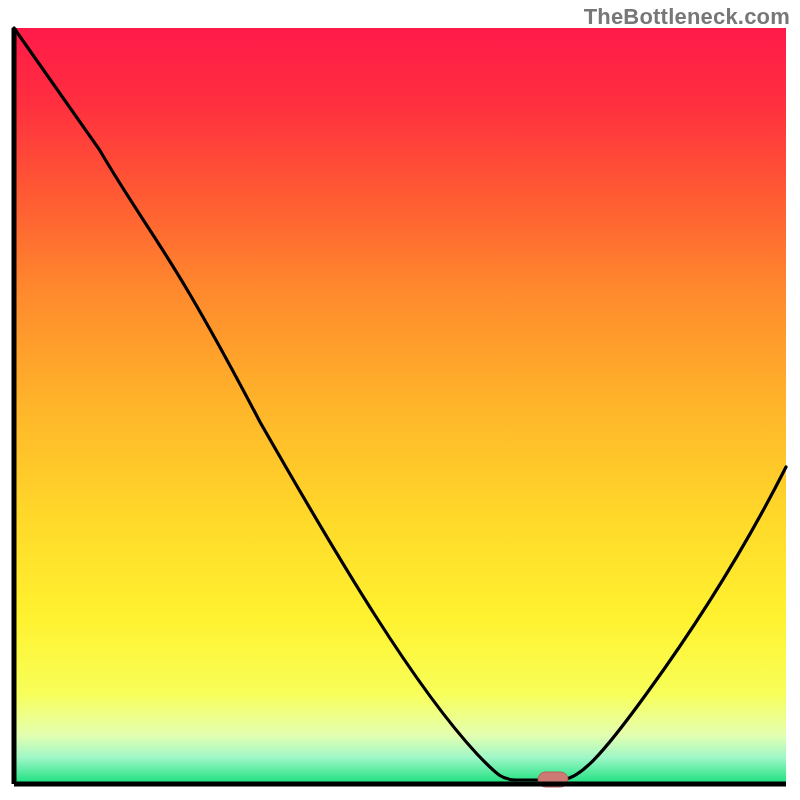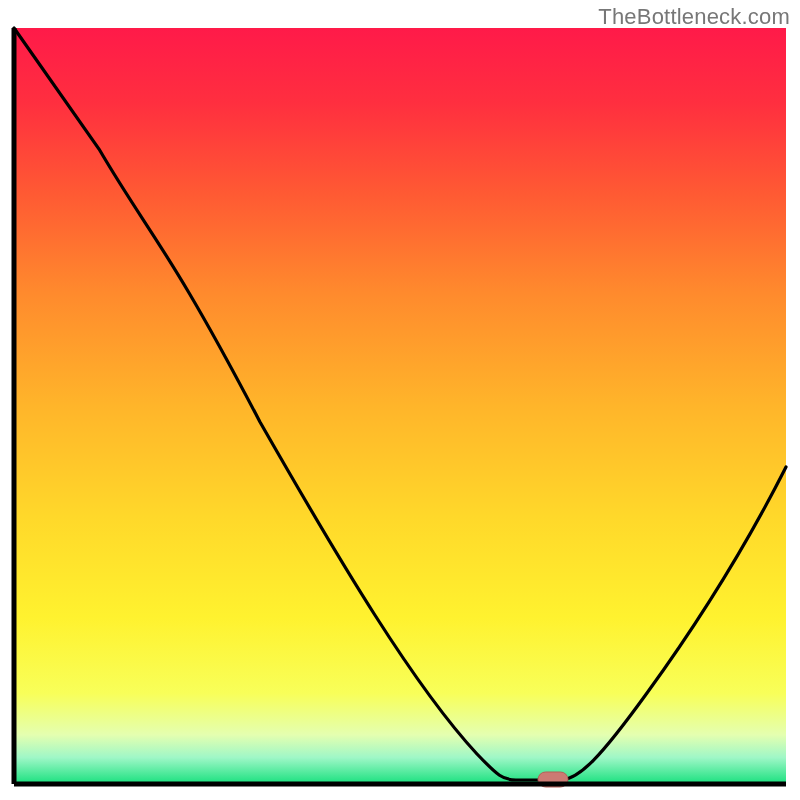--- a/index.html
+++ b/index.html
@@ -16,21 +16,21 @@
     width: 800px;
     height: 800px;
   }
   .watermark {
     position: absolute;
     top: 4px;
     right: 10px;
     font-size: 22px;
     color: #777;
     letter-spacing: 0.2px;
-    font-weight: 400;
+    font-weight: 700;
     user-select: none;
   }
   svg {
     display: block;
   }
 </style>
 </head>
 <body>
 
 <div class="chart-wrap">

